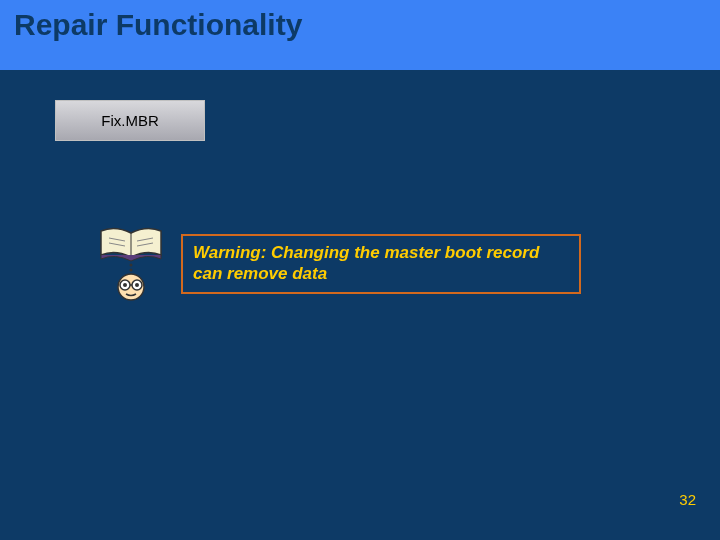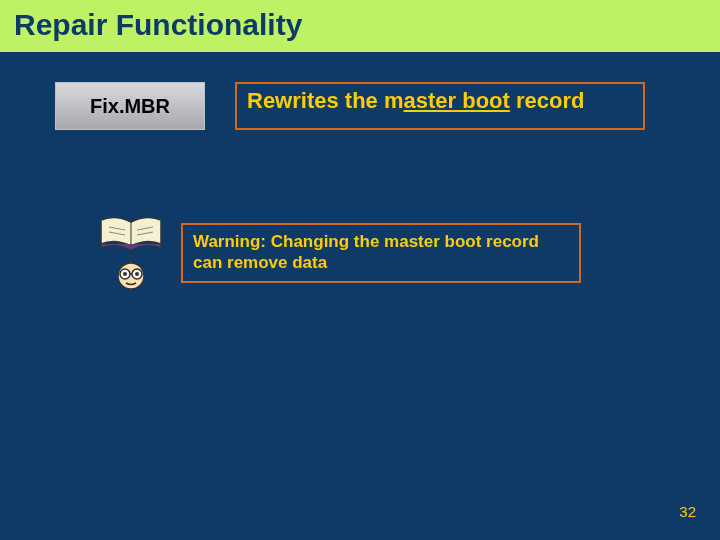--- a/index.html
+++ b/index.html
@@ -3,105 +3,103 @@
 <meta charset="utf-8">
 <style>
   * { box-sizing: border-box; margin: 0; padding: 0; }
   html, body { width: 720px; height: 540px; }
   body {
     background: #0d3a66;
     font-family: Arial, Helvetica, sans-serif;
     position: relative;
   }
   .title-bar {
-    background: #bef264;
-    padding: 8px 14px 10px 14px;
+    background: #3b82f6;
+    padding: 8px 14px 28px 14px;
   }
   .title {
     color: #0d3a66;
     font-size: 30px;
     font-weight: bold;
   }
   .content {
     padding: 30px 50px 0 55px;
   }
   .row {
     display: flex;
     align-items: stretch;
     margin-bottom: 42px;
     gap: 30px;
   }
   .cmd-box {
     width: 150px;
-    height: 48px;
+    height: 41px;
     border: 1px solid #c0c0c0;
     background: linear-gradient(to bottom, #d8d8dc 0%, #a8a8b0 100%);
     display: flex;
     align-items: center;
     justify-content: center;
     color: #000;
-    font-size: 20px;
-    font-weight: bold;
+    font-size: 15px;
+    font-weight: normal;
   }
   .desc-box {
     flex: 1;
     max-width: 410px;
     border: 2px solid #d2691e;
     padding: 5px 10px 8px 10px;
     color: #ffcc00;
     font-size: 22px;
     font-weight: bold;
     line-height: 1.1;
   }
   .linky {
     text-decoration: underline;
   }
   .warning-wrap {
     display: flex;
     align-items: center;
     gap: 14px;
     margin-top: 40px;
     margin-left: 40px;
+    font-style: italic;
   }
   .warning-icon {
     width: 72px;
     height: 78px;
     flex-shrink: 0;
   }
   .warning-box {
     border: 2px solid #d2691e;
     padding: 6px 10px 8px 10px;
     color: #ffcc00;
     font-size: 17px;
     font-weight: bold;
     max-width: 400px;
     line-height: 1.25;
   }
   .page-num {
     position: absolute;
-    bottom: 20px;
+    bottom: 32px;
     right: 24px;
     color: #ffcc00;
     font-size: 15px;
   }
 </style>
 </head>
 <body>
 
 <div class="title-bar">
   <div class="title">Repair Functionality</div>
 </div>
 
 <div class="content">
 
   <div class="row">
     <div class="cmd-box">Fix.MBR</div>
-    <div class="desc-box">
-      <span>Rewrites the m</span><span class="linky">aster boot</span><span> record</span>
-    </div>
   </div>
 
   <div class="row">
   </div>
 
   <div class="warning-wrap">
     <svg class="warning-icon" viewBox="0 0 72 78">
 
       <path d="M6 6 Q20 0 36 8 Q52 0 66 6 L66 30 Q52 24 36 32 Q20 24 6 30 Z" fill="#f5f0d0" stroke="#333" stroke-width="1.5"></path>
       <line x1="36" y1="8" x2="36" y2="32" stroke="#333" stroke-width="1"></line>

